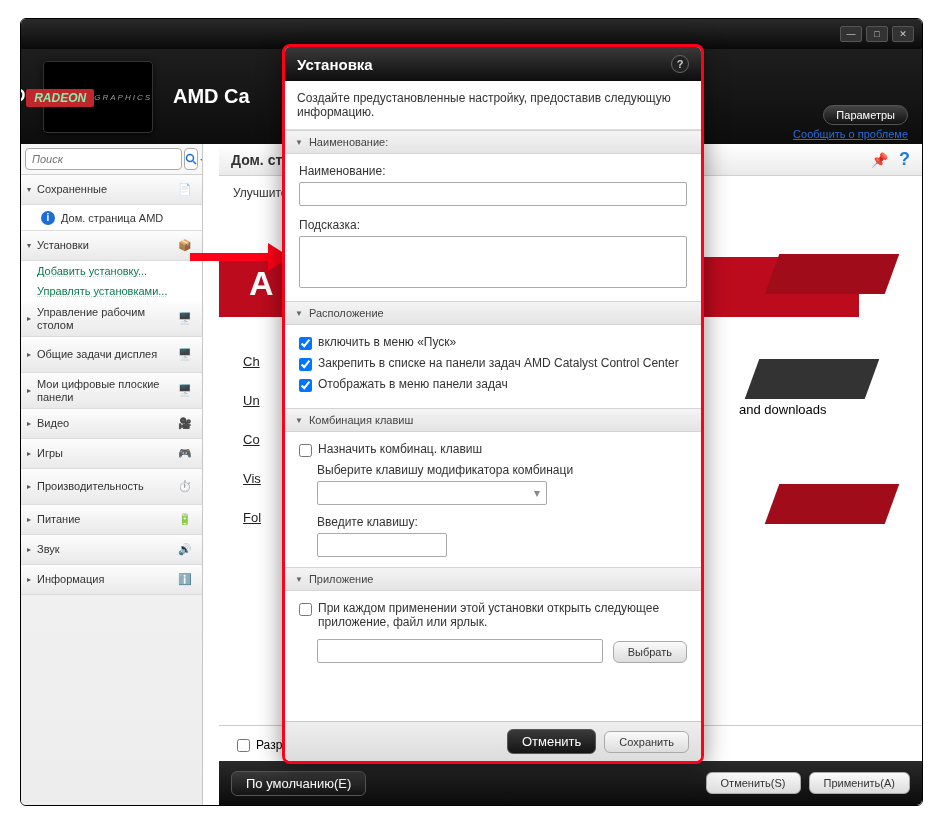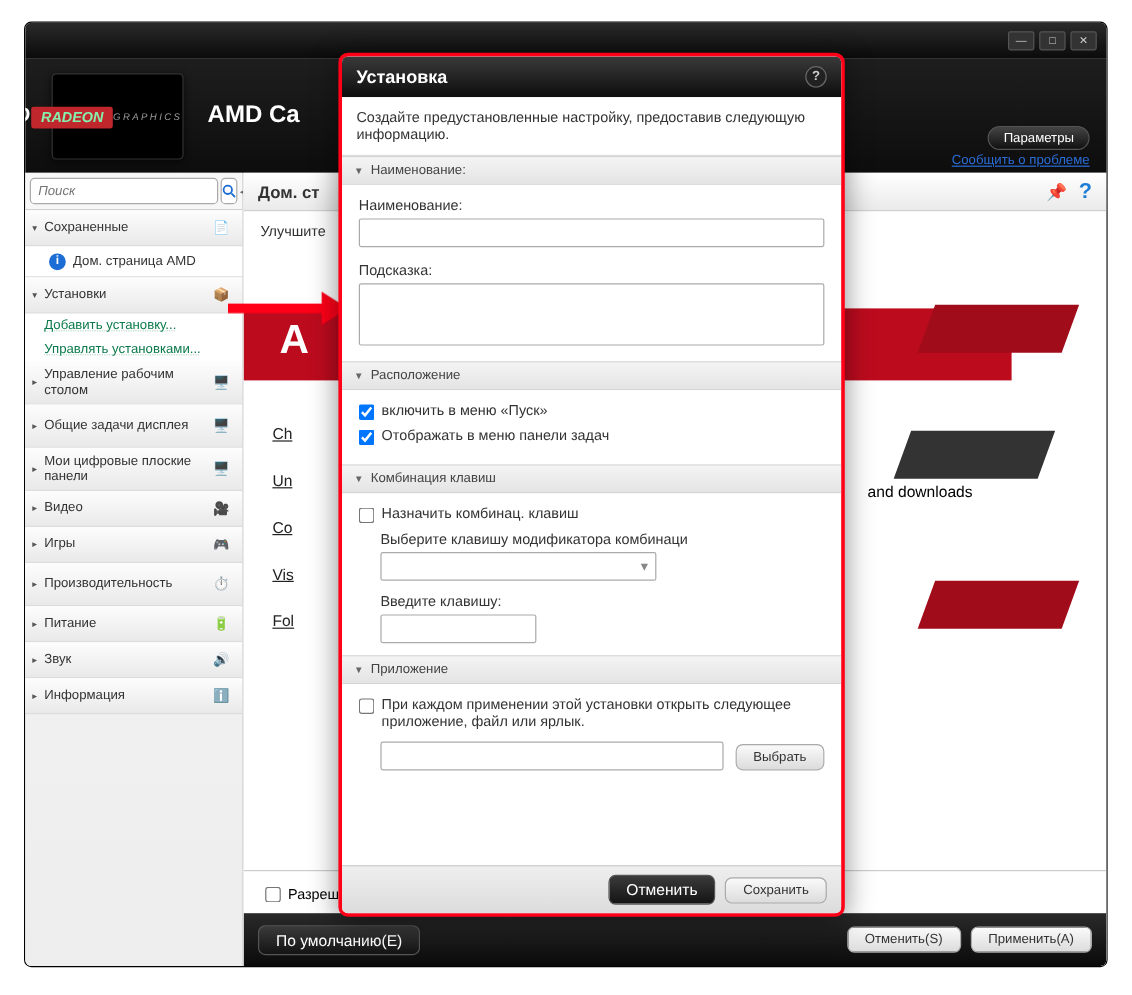--- a/index.html
+++ b/index.html
@@ -13,21 +13,21 @@
 .header { height: 95px; background: linear-gradient(#1e1e1e 0%,#0d0d0d 100%); position: relative; display: flex; align-items: center; }
 .logo-box { width: 110px; height: 72px; margin: 0 20px 0 22px; background: #000; border: 1px solid #333; border-radius: 4px; display: flex; flex-direction: row; align-items: center; justify-content: flex-end; box-shadow: 0 2px 6px rgba(0,0,0,.6); font-style: italic; }
 .logo-amd { color: #fff; font-weight: bold; font-size: 18px; letter-spacing: 1px; }
 .logo-radeon { background: #c0272d; color: #86efac; font-size: 12px; font-weight: bold; padding: 2px 8px; border-radius: 2px; margin-top: 3px; }
 .logo-gfx { color: #999; font-size: 8px; letter-spacing: 2px; margin-top: 1px; }
 .header-title { color: #fff; font-size: 20px; font-weight: 600; }
 .header-right { position: absolute; right: 14px; bottom: 4px; text-align: right; }
 .params-btn { background: linear-gradient(#444,#111); color: #fff; font-size: 11px; padding: 3px 12px; border-radius: 10px; border: 1px solid #555; cursor: pointer; display: inline-block; }
 .report-link { color: #2a6dd8; font-size: 11px; text-decoration: underline; display: block; margin-top: 3px; cursor: pointer; }
 
-.body-area { position: absolute; top: 125px; left: 0; right: 0; bottom: 0; display: flex; }
+.body-area { position: absolute; top: 125px; left: 0; right: 0; bottom: 0; display: flex; gap: 16px; }
 
 .sidebar { width: 182px; background: linear-gradient(#f7f7f7,#ededed); border-right: 1px solid #c6c6c6; overflow-y: auto; }
 .search-row { display: flex; padding: 4px; gap: 2px; align-items: center; border-bottom: 1px solid #d0d0d0; }
 .search-input { flex: 1; height: 22px; border: 1px solid #aaa; border-radius: 4px; padding: 0 6px; font-style: italic; font-size: 11px; color: #777; }
 .search-btn { width: 22px; height: 22px; border: 1px solid #aaa; border-radius: 4px; background: #fff; display: flex; align-items: center; justify-content: center; cursor: pointer; }
 .side-expand { width: 14px; display: flex; align-items: center; justify-content: center; color: #666; font-size: 9px; cursor: pointer; }
 
 .nav-item { display: flex; align-items: center; height: 30px; padding: 0 6px; font-size: 11px; color: #333; border-bottom: 1px solid #dcdcdc; background: linear-gradient(#fdfdfd,#e9e9e9); cursor: pointer; position: relative; }
 .nav-item.tall { height: 36px; }
 .nav-item .chev { width: 10px; font-size: 8px; color: #555; }
@@ -256,20 +256,24 @@
     <span class="tri">▼</span>
     <span>Расположение</span>
   </div>
   <div class="sect-body">
     <label class="chk-row">
         <input type="checkbox" checked="" style="">
         <span>включить в меню «Пуск»</span>
       </label>
     <label class="chk-row">
         <input type="checkbox" checked="" style="">
+        <span>Закрепить в списке на панели задач AMD Catalyst Control Center</span>
+      </label>
+    <label class="chk-row">
+        <input type="checkbox" checked="" style="">
         <span>Отображать в меню панели задач</span>
       </label>
   </div>
 
   <div class="sect-head">
     <span class="tri">▼</span>
     <span>Комбинация клавиш</span>
   </div>
   <div class="sect-body">
     <label class="chk-row">

